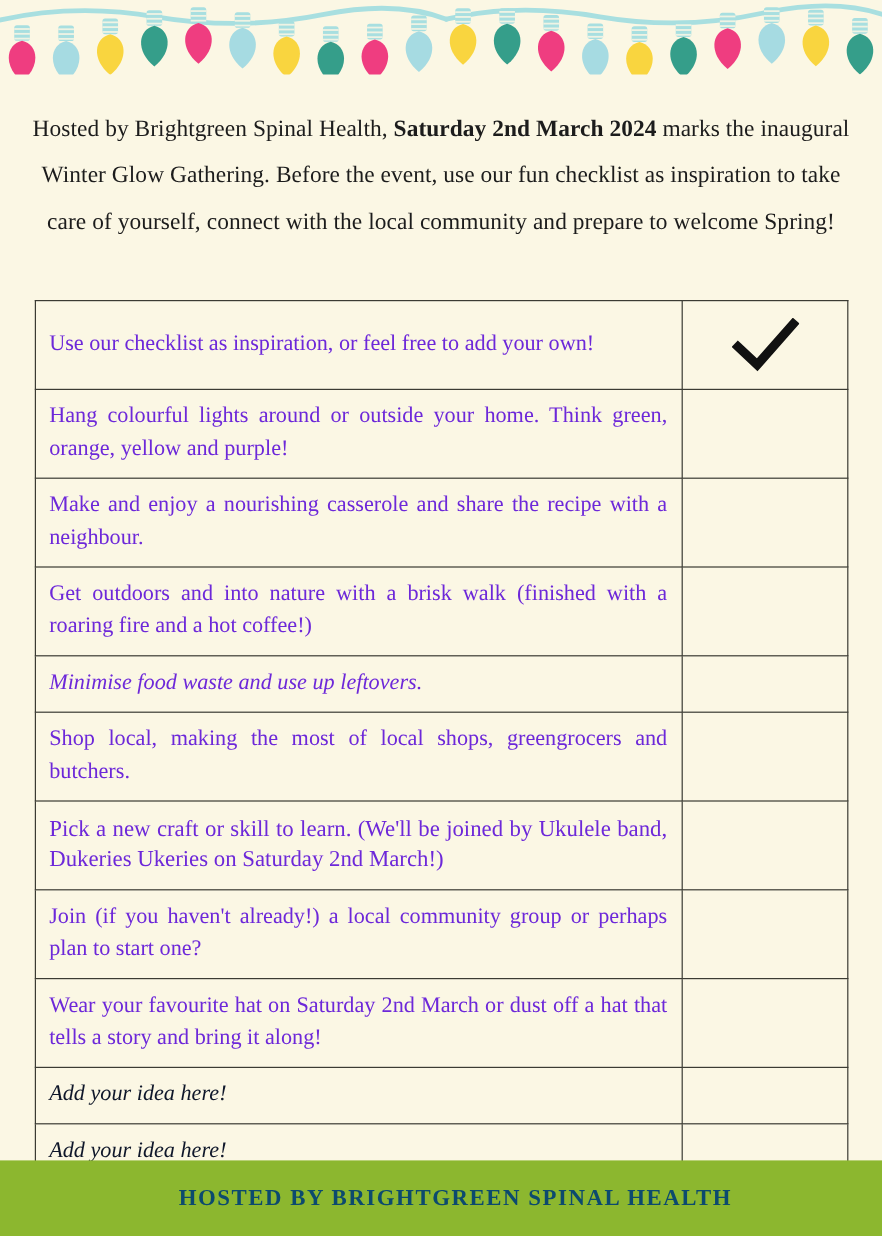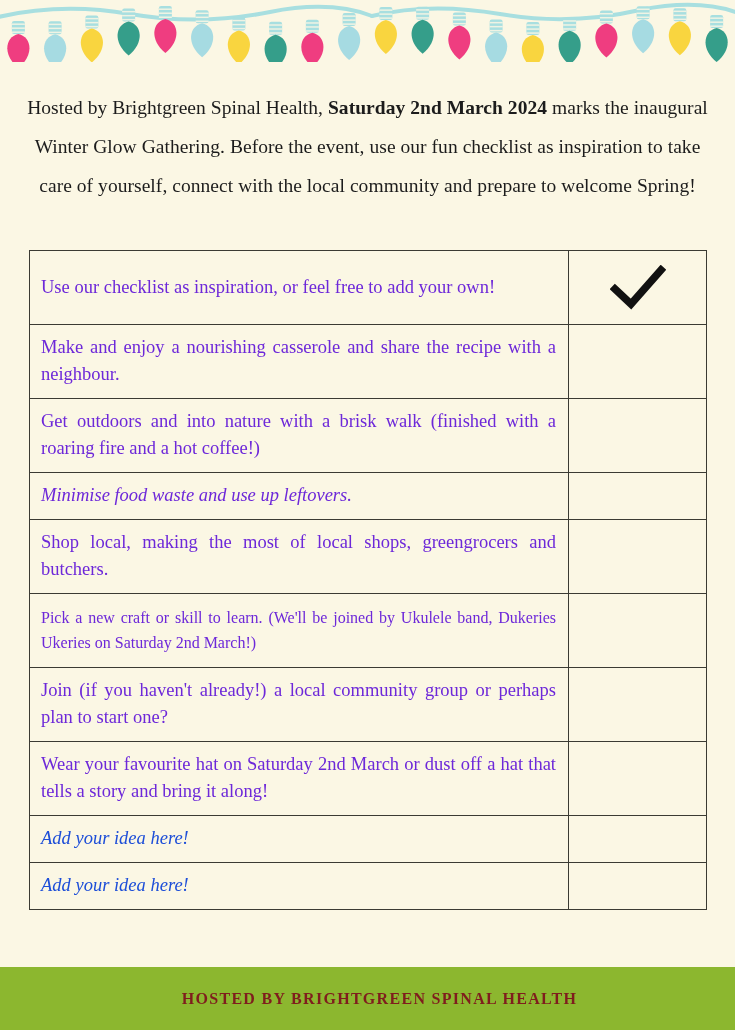--- a/index.html
+++ b/index.html
@@ -70,25 +70,25 @@
     width: 539px;
     padding: 9px 12px 10px 11px;
     text-align: justify;
     text-align-last: left;
     font-size: 18.5px;
     line-height: 27px;
     color: #6d28d9;
     hyphens: none;
   }
   .checklist td.task.small {
-    font-size: 16px;
+    font-size: 19px;
     line-height: 25px;
   }
   .checklist td.task.placeholder {
-    color: #1d4ed8;
+    color: #0f172a;
     text-align: left;
     text-align-last: left;
   }
   .checklist td.box {
     width: 138px;
     text-align: center;
   }
   .row-h2 td { height: 74px; }
   .row-h1 td { height: 43px; font-style: italic; }
 
@@ -106,22 +106,22 @@
     left: 0;
     bottom: 0;
     width: 735px;
     height: 63px;
     background: #8cb72f;
     display: flex;
     align-items: center;
     justify-content: center;
   }
   .footer-text {
-    color: #7f1d1d;
-    font-size: 16px;
+    color: #0c4a6e;
+    font-size: 19px;
     font-weight: bold;
     letter-spacing: 1.3px;
     text-transform: uppercase;
     font-family: "Liberation Serif", "DejaVu Serif", serif;
     margin-left: 24px;
   }
 </style>
 </head>
 <body>
 
@@ -284,20 +284,24 @@
 
   <table class="checklist">
     <tbody id="checklist-body">
         <tr class="row-h2">
           <td class="task">Use our checklist as inspiration, or feel free to add your own!</td>
           <td class="box"><span class="tick"><svg width="56" height="46" viewBox="0 0 56 46" xmlns="http://www.w3.org/2000/svg">
                 <path d="M5 24 L21 39 L51 5" fill="none" stroke="#111111" stroke-width="7.5" stroke-linecap="square" stroke-linejoin="miter"></path>
               </svg></span></td>
         </tr>
         <tr class="row-h2">
+          <td class="task">Hang colourful lights around or outside your home. Think green, orange, yellow and purple!</td>
+          <td class="box"></td>
+        </tr>
+        <tr class="row-h2">
           <td class="task">Make and enjoy a nourishing casserole and share the recipe with a neighbour.</td>
           <td class="box"></td>
         </tr>
         <tr class="row-h2">
           <td class="task">Get outdoors and into nature with a brisk walk (finished with a roaring fire and a hot coffee!)</td>
           <td class="box"></td>
         </tr>
         <tr class="row-h1">
           <td class="task">Minimise food waste and use up leftovers.</td>
           <td class="box"></td>

